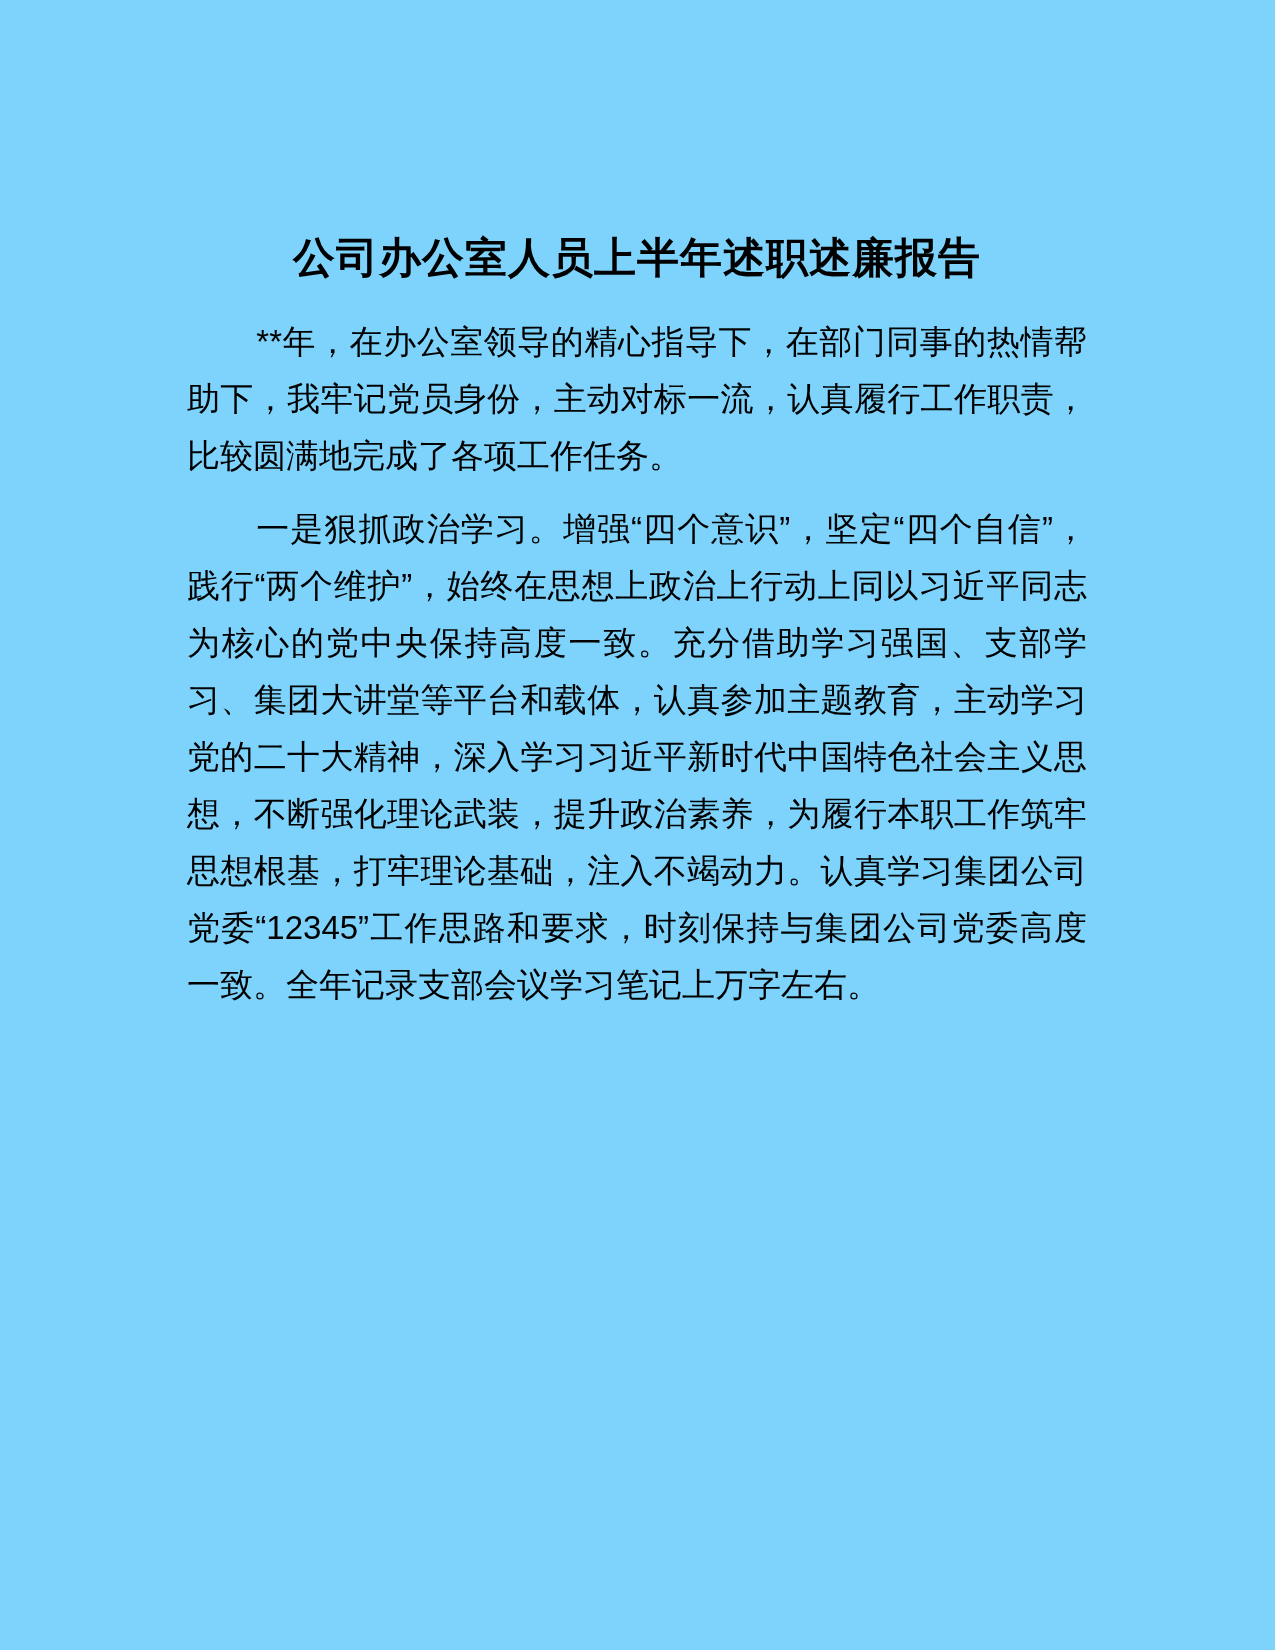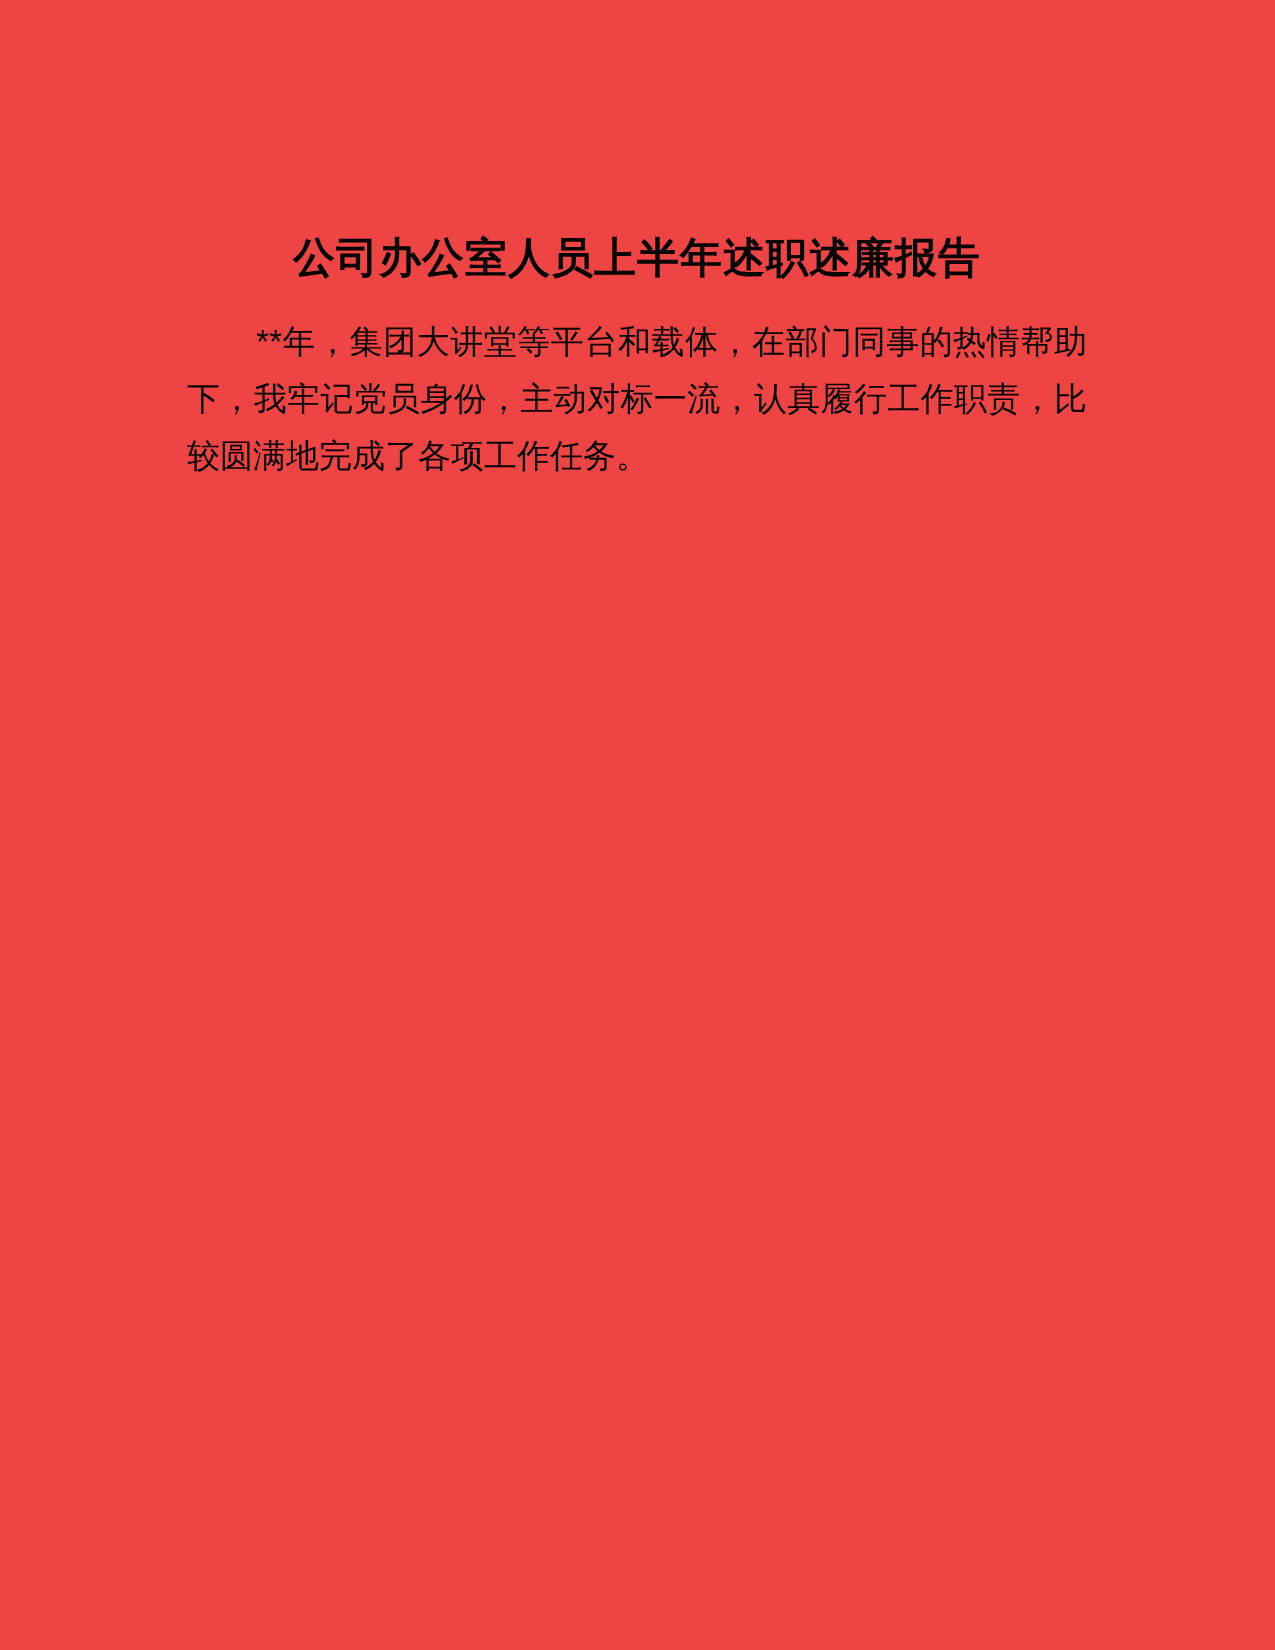--- a/index.html
+++ b/index.html
@@ -4,21 +4,21 @@
 <style>
   html, body {
     margin: 0;
     padding: 0;
     background: #ffffff;
   }
   .page {
     position: relative;
     width: 1275px;
     height: 1650px;
-    background: #ef4444;
+    background: #7dd3fc;
     color: #000000;
     overflow: hidden;
     font-family: "Liberation Sans", "DejaVu Sans", sans-serif;
   }
   .content {
     box-sizing: border-box;
     padding: 233px 188px 0 187px;
   }
   .doc-title {
     margin: 0 0 30px 0;
@@ -41,15 +41,16 @@
   .para:last-child {
     margin-bottom: 0;
   }
 </style>
 </head>
 <body>
 
 <div class="page">
   <div class="content">
     <h1 class="doc-title">公司办公室人员上半年述职述廉报告</h1>
-    <p class="para">**年，集团大讲堂等平台和载体，在部门同事的热情帮助下，我牢记党员身份，主动对标一流，认真履行工作职责，比较圆满地完成了各项工作任务。</p>
+    <p class="para">**年，在办公室领导的精心指导下，在部门同事的热情帮助下，我牢记党员身份，主动对标一流，认真履行工作职责，比较圆满地完成了各项工作任务。</p>
+    <p class="para">一是狠抓政治学习。增强“四个意识”，坚定“四个自信”，践行“两个维护”，始终在思想上政治上行动上同以习近平同志为核心的党中央保持高度一致。充分借助学习强国、支部学习、集团大讲堂等平台和载体，认真参加主题教育，主动学习党的二十大精神，深入学习习近平新时代中国特色社会主义思想，不断强化理论武装，提升政治素养，为履行本职工作筑牢思想根基，打牢理论基础，注入不竭动力。认真学习集团公司党委“12345”工作思路和要求，时刻保持与集团公司党委高度一致。全年记录支部会议学习笔记上万字左右。</p>
   </div>
 </div>
 
 </body></html>

